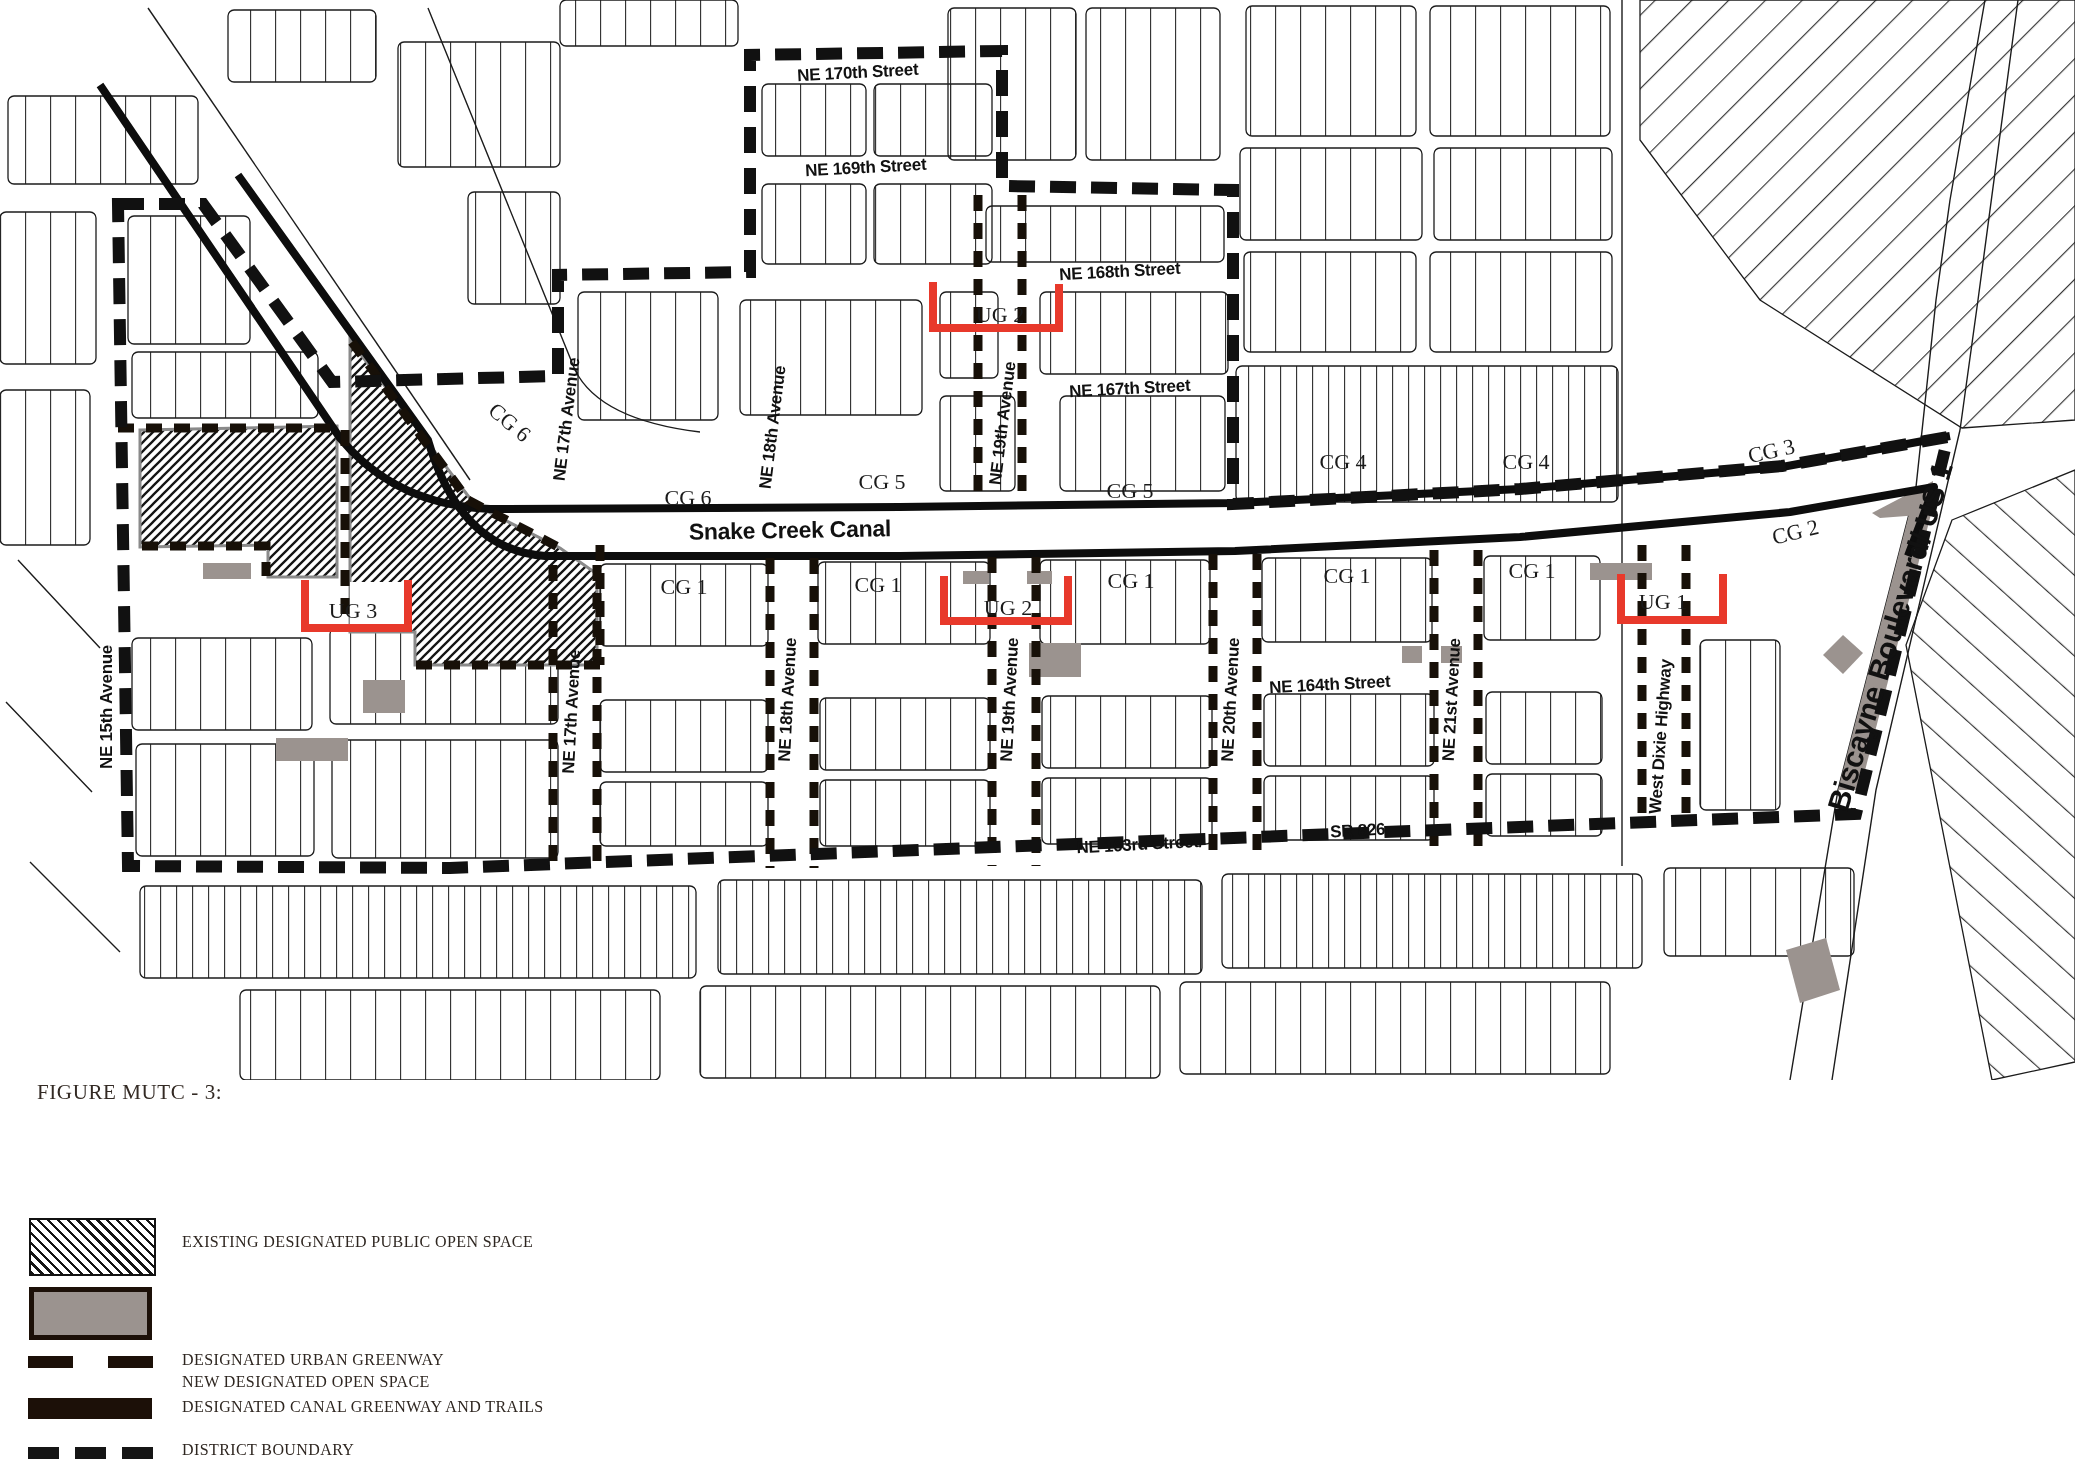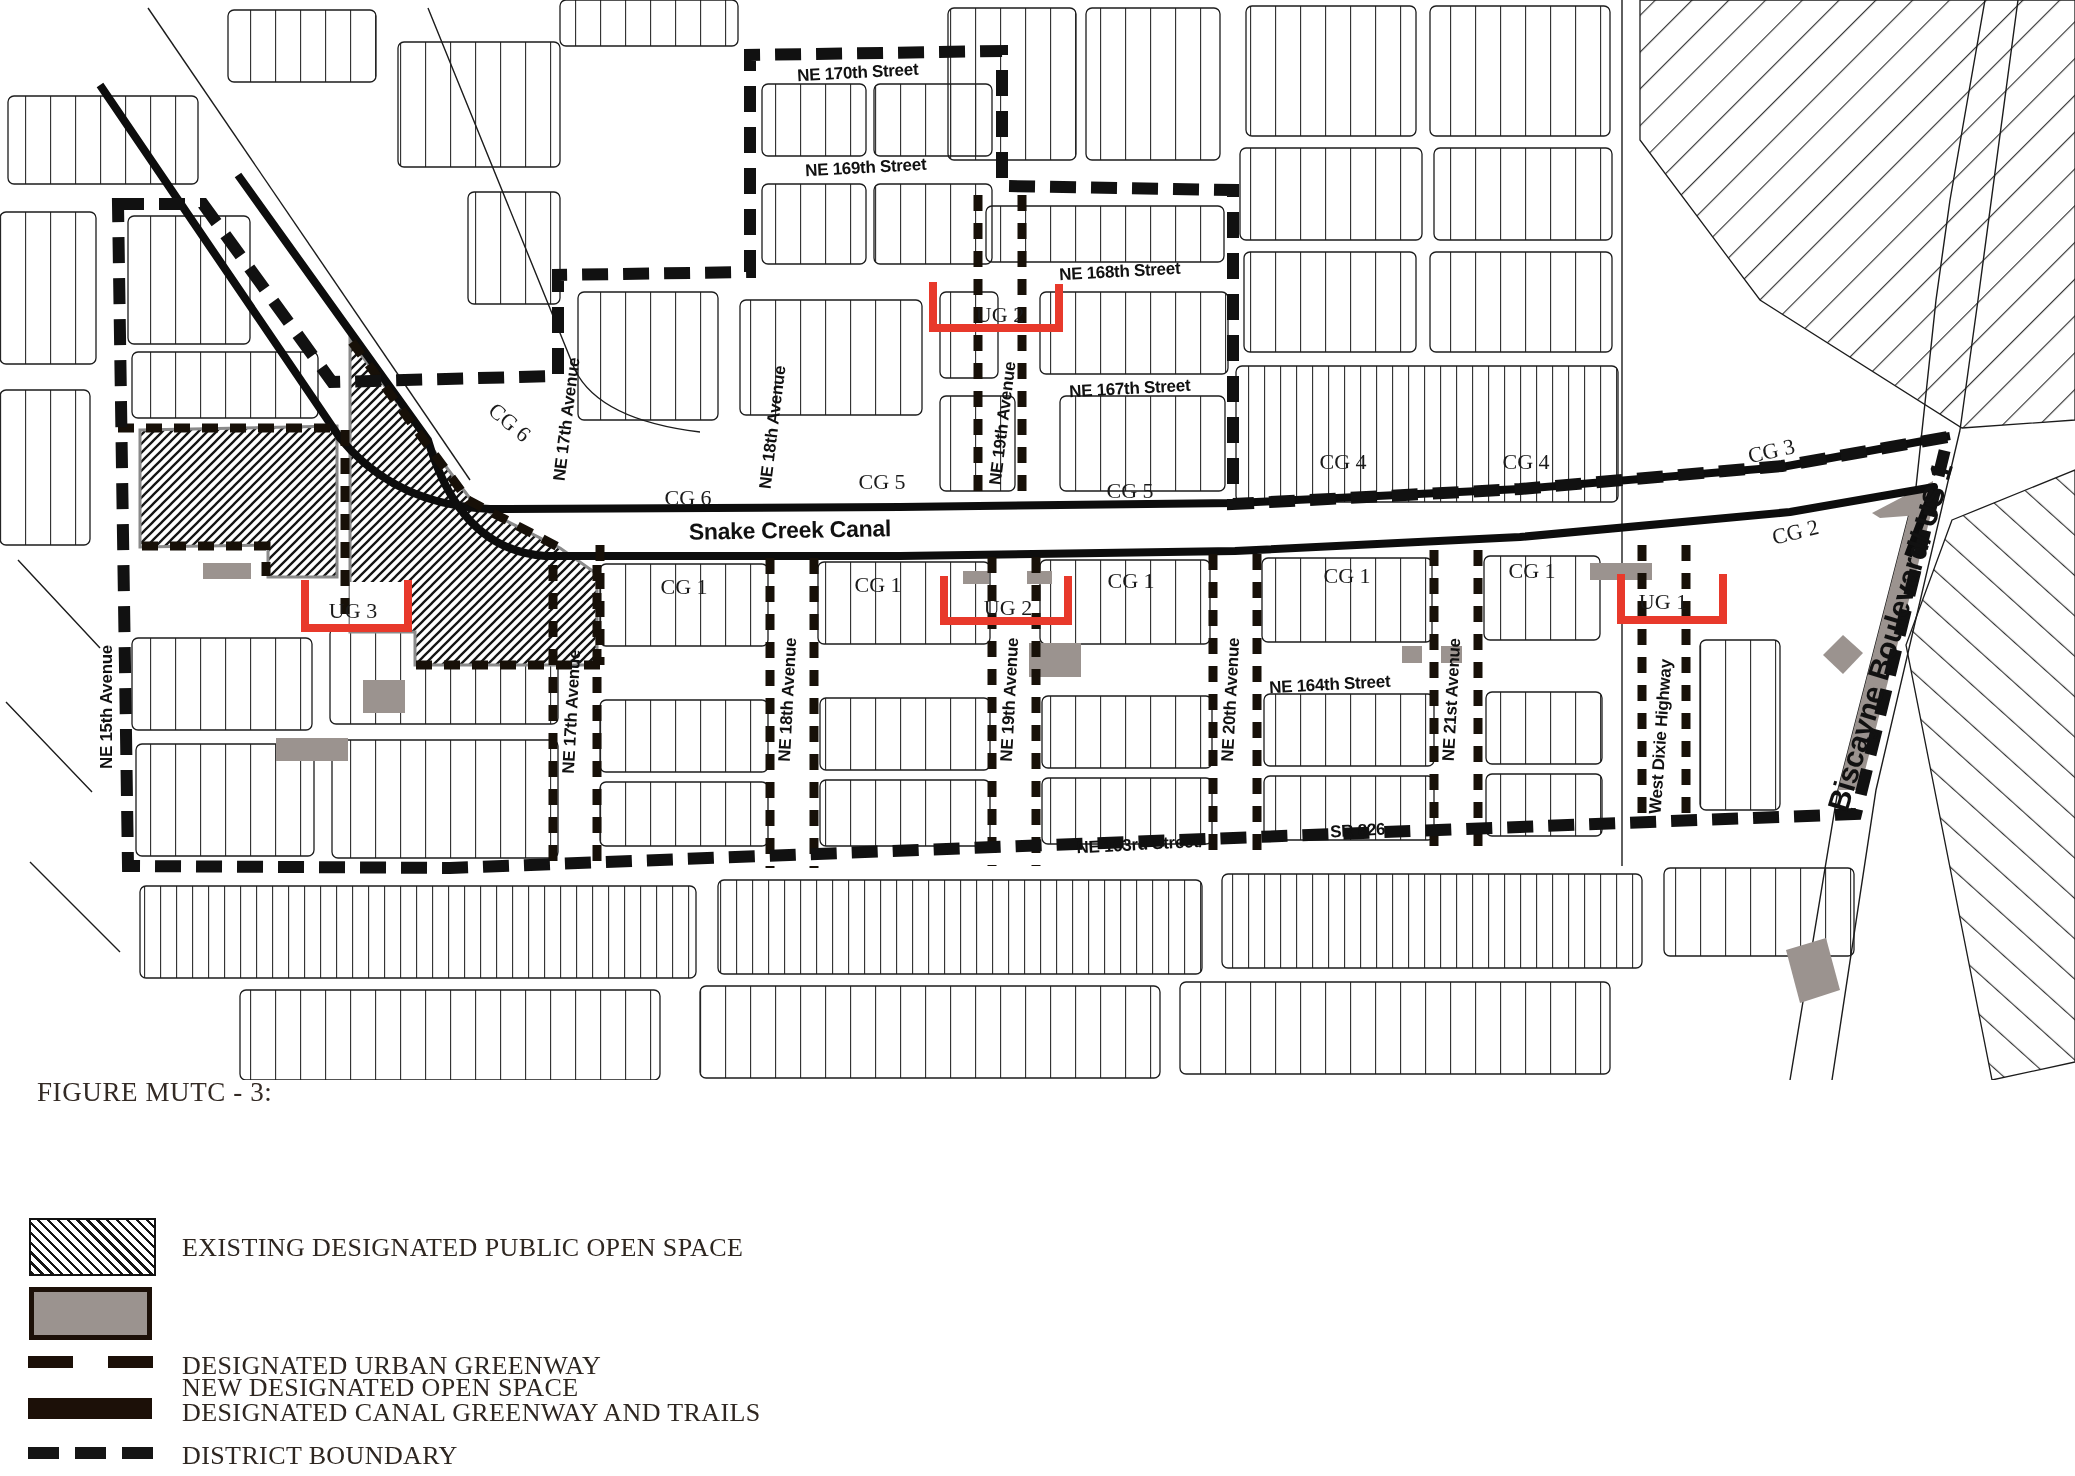--- a/index.html
+++ b/index.html
@@ -1,21 +1,21 @@
 <!DOCTYPE html>
 <html><head>
 <meta charset="utf-8">
 <style>
   html,body{margin:0;padding:0;background:#ffffff;}
   #page{position:relative;width:2075px;height:1476px;background:#fff;overflow:hidden;
         font-family:"Liberation Serif", serif;color:#2e2620;}
   #mapsvg{position:absolute;left:0;top:0;}
-  .title-block{position:absolute;left:37px;top:1072px;line-height:40px;font-size:27px;
+  .title-block{position:absolute;left:37px;top:1072px;line-height:40px;font-size:21px;
         letter-spacing:.6px;color:#332a24;}
-  .legend-row-label{position:absolute;left:182px;font-size:26px;letter-spacing:.4px;color:#2e2620;white-space:nowrap;}
+  .legend-row-label{position:absolute;left:182px;font-size:16px;letter-spacing:.4px;color:#2e2620;white-space:nowrap;}
   .swatch{position:absolute;left:29px;}
   .swatch-hatch{top:1218px;width:123px;height:54px;border:2px solid #111;
      background:repeating-linear-gradient(45deg,#141414 0 2.3px,#ffffff 2.3px 7px);}
   .swatch-gray{top:1287px;width:113px;height:43px;background:#9b938f;border:5px solid #1c1008;}
   .dash{position:absolute;background:#1c1008;height:12px;}
   .bar-solid{position:absolute;left:28px;top:1398px;width:124px;height:21px;background:#1c1008;}
 </style>
 </head>
 <body>
 

